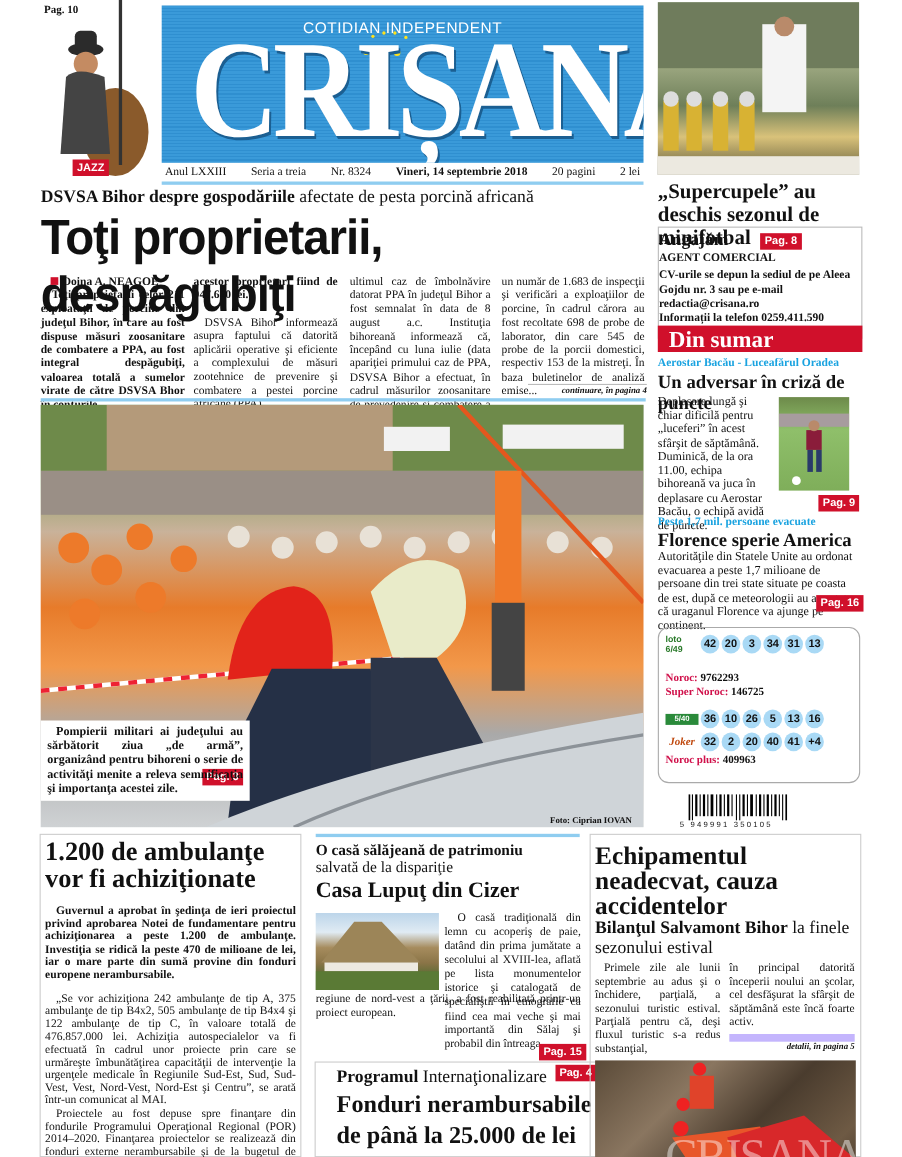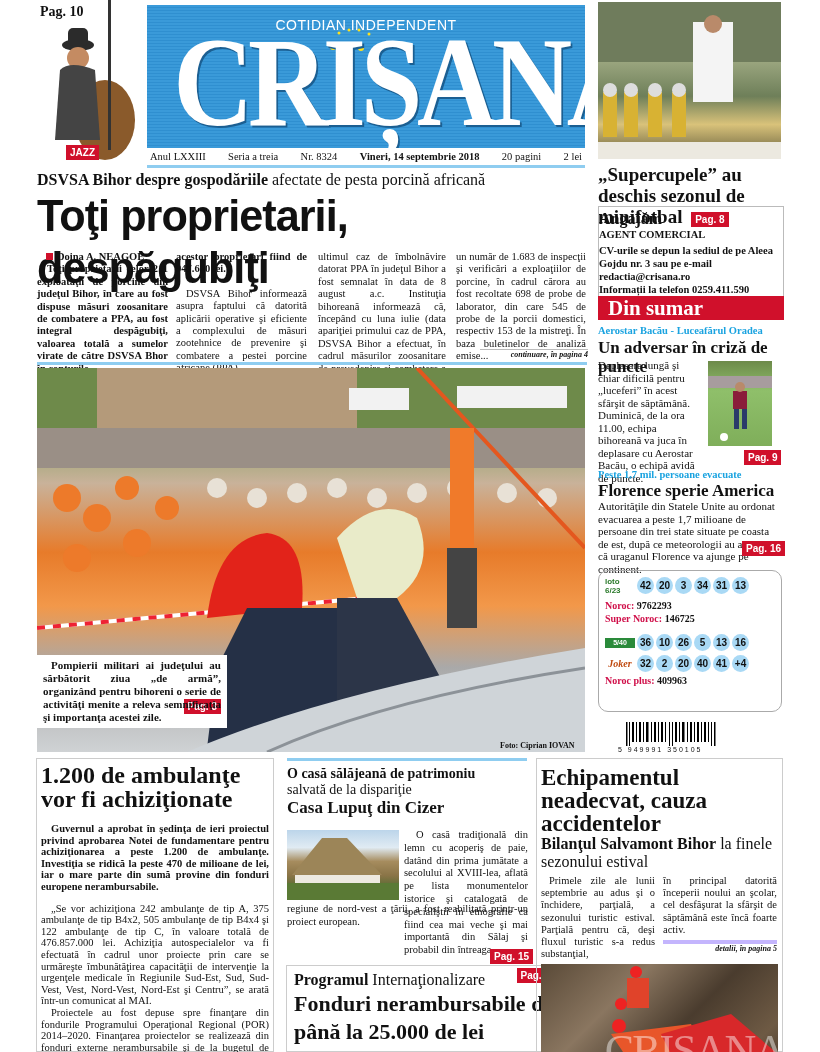--- a/index.html
+++ b/index.html
@@ -44,42 +44,42 @@
 
 #main-photo{left:37px;top:368px;width:548px;height:384px;overflow:hidden;background:linear-gradient(180deg,#5b7a3f 0%,#8fa36b 18%,#c9b29a 30%,#e77b2a 48%,#f2984a 62%,#a9a9a9 78%,#cfd2d4 100%)}
 #photo-cap{left:37px;top:655px;width:190px;background:#fff;padding:4px 6px;font-weight:bold;font-size:11px;line-height:13px;text-align:justify}
 #photo-credit{left:500px;top:741px;font-size:8px;font-weight:bold}
 
 #amb-box{left:36px;top:758px;width:238px;height:294px;border:1px solid #ccc;padding:4px 4px}
 #amb-title{font-weight:bold;font-size:24px;line-height:24px}
 .amb-p{font-size:10.5px;line-height:11.6px;text-align:justify}
 
 #casa-kicker{left:287px;top:766px;width:240px;font-size:14px;line-height:16px}
-#casa-title{left:287px;top:798px;font-weight:bold;font-size:17px}
+#casa-title{left:287px;top:798px;font-weight:bold;font-size:20px}
 #casa-photo{left:287px;top:830px;width:112px;height:70px;background:linear-gradient(180deg,#bcd5ea 0%,#e0ebf3 25%,#a68c5e 45%,#8a7447 65%,#4f6a2f 85%,#3d5a2a 100%)}
 #casa-text{left:404px;top:829px;width:124px;font-size:10.5px;line-height:12.8px;text-align:justify}
 #casa-text2{left:287px;top:903px;width:241px;font-size:10.5px;line-height:12.8px;text-align:justify}
-#prog-box{left:286px;top:965px;width:276px;height:87px;border:1px solid #ccc;padding:4px 7px}
+#prog-box{left:286px;top:965px;width:276px;height:87px;border:1px solid #ccc;padding:4px 19px}
 
 #salv-box{left:536px;top:758px;width:247px;height:294px;border:1px solid #ccc;padding:4px 4px}
 </style>
 </head>
 <body>
 
 <div id="jazz-photo" class="abs">
   <svg width="110" height="160" viewBox="0 0 110 160">
     <ellipse cx="65" cy="120" rx="30" ry="40" fill="#8a5a2b"></ellipse>
     <rect x="68" y="0" width="3" height="150" fill="#333"></rect>
     <ellipse cx="38" cy="45" rx="16" ry="6" fill="#2b2b2b"></ellipse>
     <rect x="28" y="28" width="20" height="18" rx="5" fill="#2b2b2b"></rect>
     <circle cx="38" cy="58" r="11" fill="#c48b62"></circle>
     <path d="M20 70 Q30 60 55 70 L60 140 L15 140 Z" fill="#444"></path>
   </svg>
 </div>
-<div class="abs" style="left:40px;top:4px;font-size:14px;font-weight:bold">Pag. 10</div>
+<div class="abs" style="left:40px;top:4px;font-size:10px;font-weight:bold">Pag. 10</div>
 <div id="jazz-badge" class="abs pag">JAZZ</div>
 
 <div id="masthead" class="abs">
   <div id="mast-sub">COTIDIAN INDEPENDENT</div>
   <svg id="stars" viewBox="0 0 60 30">
     <g fill="#ffe21a">
       <circle cx="8" cy="20" r="3"></circle>
         <circle cx="22" cy="25" r="3"></circle>
         <circle cx="36" cy="21" r="3"></circle>
       <circle cx="14" cy="6" r="1.5"></circle>
@@ -151,29 +151,29 @@
 </div>
 <div class="abs pag" style="left:744px;top:450px">Pag. 9</div>
 
 <div class="abs kick" style="left:598px;top:469px">Peste 1,7 mil. persoane evacuate</div>
 <div class="abs shead" style="left:598px;top:481px">Florence sperie America</div>
 <div class="abs sbody" style="left:598px;top:500px;width:180px">Autorităţile din Statele Unite au ordonat evacuarea a peste 1,7 milioane de persoane din trei state situate pe coasta de est, după ce meteorologii au anunţat că uraganul Florence va ajunge pe continent.</div>
 <div class="abs pag" style="left:742px;top:541px">Pag. 16</div>
 
 <div id="lotto" class="abs">
   <div class="lrow">
-    <div class="logo" style="color:#2a7a2a">loto 6/23</div>
+    <div class="logo" style="color:#2a7a2a">loto 6/49</div>
     <div class="ball">42</div>
     <div class="ball">20</div>
     <div class="ball">3</div>
     <div class="ball">34</div>
     <div class="ball">31</div>
     <div class="ball">13</div>
   </div>
-  <div class="ltxt" style="margin-top:5px"><span class="k">Noroc:</span> <span>9762293</span></div>
+  <div class="ltxt" style="margin-top:16px"><span class="k">Noroc:</span> <span>9762293</span></div>
   <div class="ltxt"><span class="k">Super Noroc:</span> <span>146725</span></div>
   <div class="lrow" style="margin-top:9px">
     <div class="logo" style="background:#2a8a3a;color:#fff;height:10px;font-size:7px">5/40</div>
     <div class="ball">36</div>
     <div class="ball">10</div>
     <div class="ball">26</div>
     <div class="ball">5</div>
     <div class="ball">13</div>
     <div class="ball">16</div>
   </div>
@@ -325,21 +325,21 @@
 
 <div id="salv-box" class="abs">
   <div style="font-weight:bold;font-size:23px;line-height:23px;margin-top:3px">Echipamentul neadecvat, cauza accidentelor</div>
   <div style="font-size:16px;line-height:18px">
     <span class="sb">Bilanţul Salvamont Bihor</span><span> la finele sezonului estival</span>
   </div>
   <div style="display:flex;gap:8px;margin-top:4px">
     <div class="just" style="width:114px;font-size:10.5px;line-height:12.2px;text-indent:8px">Primele zile ale lunii septembrie au adus şi o închidere, parţială, a sezonului turistic estival. Parţială pentru că, deşi fluxul turistic s-a redus substanţial,</div>
     <div style="width:114px">
       <div class="just" style="font-size:10.5px;line-height:12.2px">în principal datorită începerii noului an şcolar, cel desfăşurat la sfârşit de săptămână este încă foarte activ.</div>
-      <div style="margin-top:4px;border-top:4px solid #c4b5fd;text-align:right;font-size:8px;font-style:italic;font-weight:bold">detalii, în pagina 5</div>
+      <div style="margin-top:4px;border-top:7px solid #c4b5fd;text-align:right;font-size:8px;font-style:italic;font-weight:bold">detalii, în pagina 5</div>
     </div>
   </div>
   <div style="position:relative;margin-top:4px;width:237px;height:130px;background:linear-gradient(135deg,#5a4a38 0%,#8a7660 30%,#4a3c2e 55%,#6e5a44 80%,#3a2e24 100%);overflow:hidden">
     <svg width="237" height="130" viewBox="0 0 237 130" style="position:absolute;left:0;top:0">
       <circle cx="95" cy="8" r="6" fill="#e22"></circle>
         <rect x="86" y="14" width="22" height="30" fill="#e0432a"></rect>
       <circle cx="80" cy="40" r="6" fill="#e22"></circle>
       <circle cx="78" cy="62" r="7" fill="#e22"></circle>
       <path d="M70 70 L150 60 L180 130 L110 130 Z" fill="#e8562a"></path>
       <path d="M120 70 L190 50 L237 90 L237 130 L150 130 Z" fill="#d8282a"></path>

